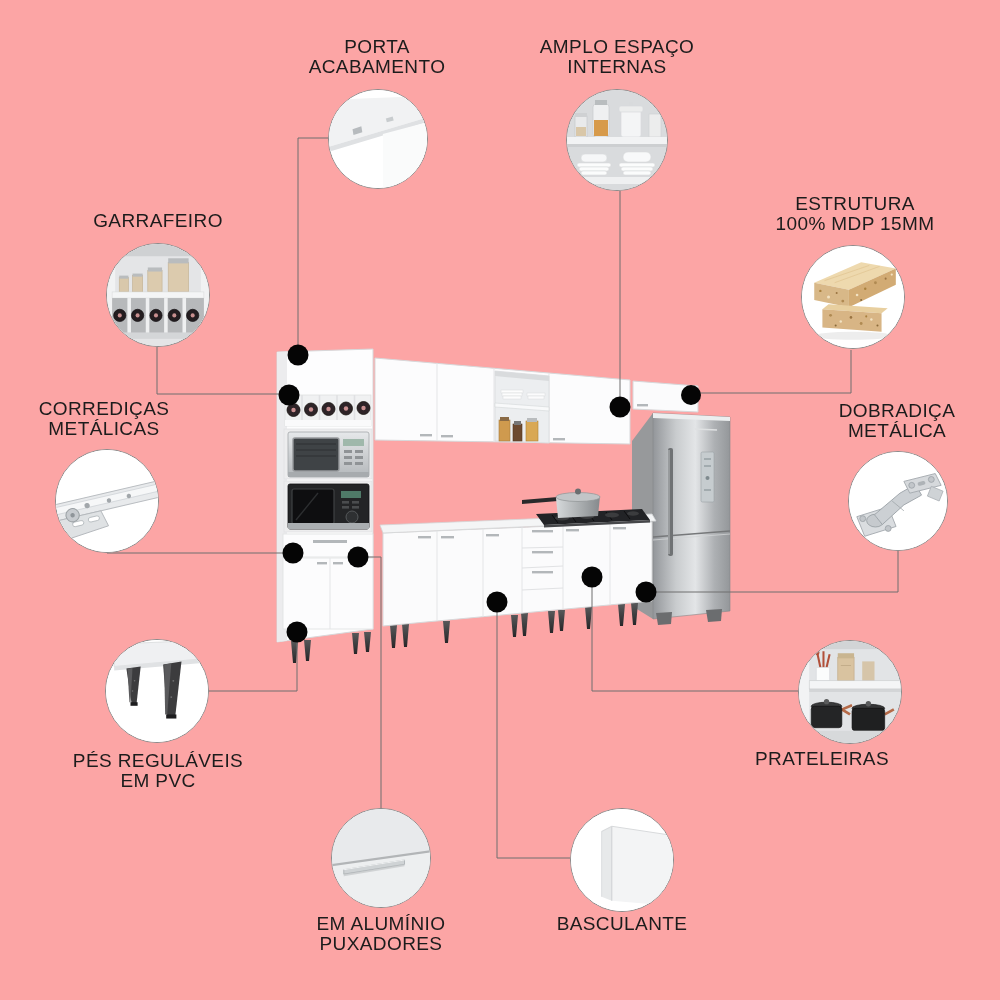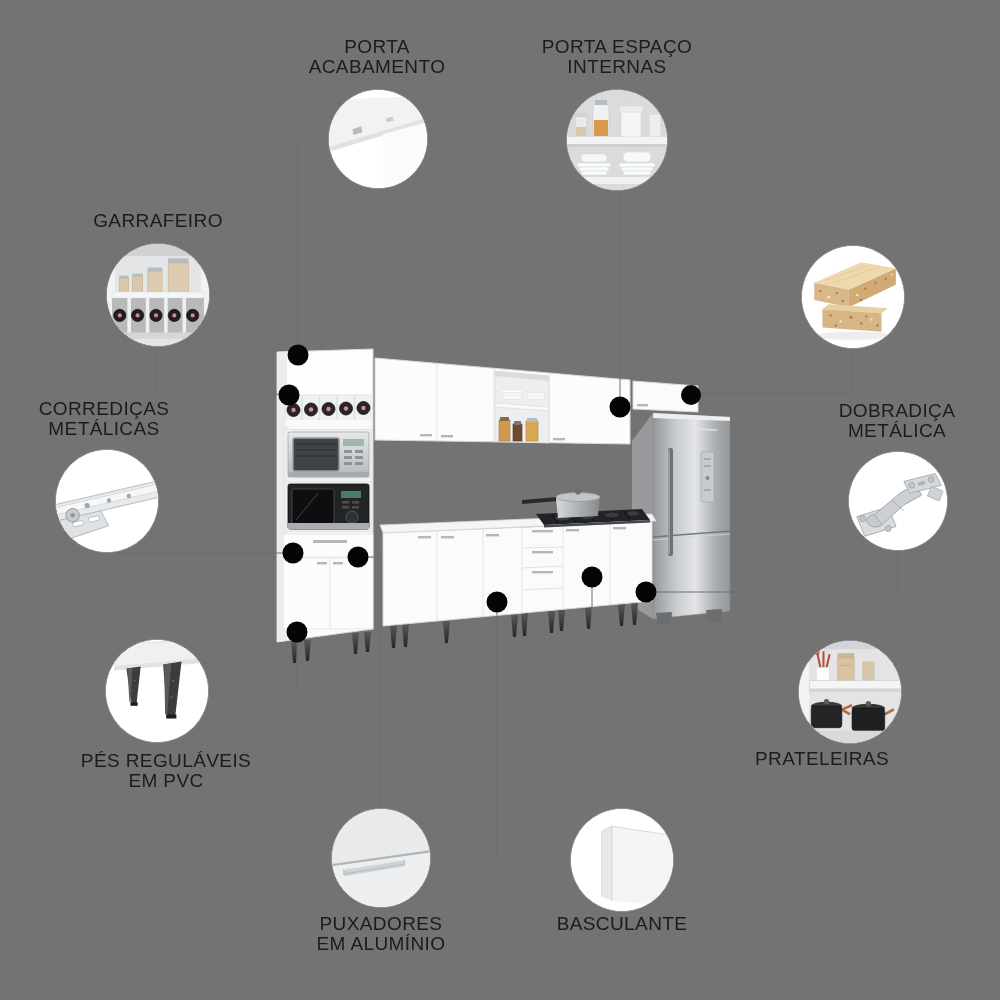--- a/index.html
+++ b/index.html
@@ -1,17 +1,17 @@
 <!DOCTYPE html>
 <html><head>
 <meta charset="utf-8">
 <style>
   html,body{margin:0;padding:0;background:#ffffff;}
   .stage{
-    position:relative;width:1000px;height:1000px;background:#737373;overflow:hidden;
+    position:relative;width:1000px;height:1000px;background:#fca5a5;overflow:hidden;
     font-family:"Liberation Sans", sans-serif;
   }
   #scene{position:absolute;left:0;top:0;width:1000px;height:1000px;}
   .clabel{
     position:absolute;width:240px;text-align:center;color:#1c1c1c;
     font-size:19px;line-height:20px;letter-spacing:.4px;font-weight:400;
   }
   .bubble{
     position:absolute;border-radius:50%;border:1px solid #8a8a8a;background:#ffffff;
     overflow:hidden;box-sizing:border-box;
@@ -264,45 +264,49 @@
       <circle cx="592" cy="577" r="10.5"></circle>
       <circle cx="646" cy="592" r="10.5"></circle>
     </g>
   </svg>
 
   <div class="clabel" style="left:257px;top:37px">
     <div>PORTA</div>
     <div>ACABAMENTO</div>
   </div>
   <div class="clabel" style="left:497px;top:37px">
-    <div>PORTA ESPAÇO</div>
+    <div>AMPLO ESPAÇO</div>
     <div>INTERNAS</div>
+  </div>
+  <div class="clabel" style="left:735px;top:194px">
+    <div>ESTRUTURA</div>
+    <div>100% MDP 15MM</div>
   </div>
   <div class="clabel" style="left:38px;top:211px">
     <div>GARRAFEIRO</div>
     <div></div>
   </div>
   <div class="clabel" style="left:-16px;top:399px">
     <div>CORREDIÇAS</div>
     <div>METÁLICAS</div>
   </div>
   <div class="clabel" style="left:777px;top:401px">
     <div>DOBRADIÇA</div>
     <div>METÁLICA</div>
   </div>
-  <div class="clabel" style="left:46px;top:751px">
+  <div class="clabel" style="left:38px;top:751px">
     <div>PÉS REGULÁVEIS</div>
     <div>EM PVC</div>
   </div>
   <div class="clabel" style="left:702px;top:749px">
     <div>PRATELEIRAS</div>
   </div>
   <div class="clabel" style="left:261px;top:914px">
+    <div>EM ALUMÍNIO</div>
     <div>PUXADORES</div>
-    <div>EM ALUMÍNIO</div>
   </div>
   <div class="clabel" style="left:502px;top:914px">
     <div>BASCULANTE</div>
   </div>
 
   <div class="bubble" style="left:328px;top:89px;width:100px;height:100px">
     <svg viewBox="0 0 100 100">
       <rect width="100" height="100" fill="#ffffff"></rect>
       <polygon points="0,10 100,6 100,28 0,58" fill="#f1f2f3"></polygon>
       <polygon points="0,58 100,28 100,33 0,63" fill="#dfe1e3"></polygon>

